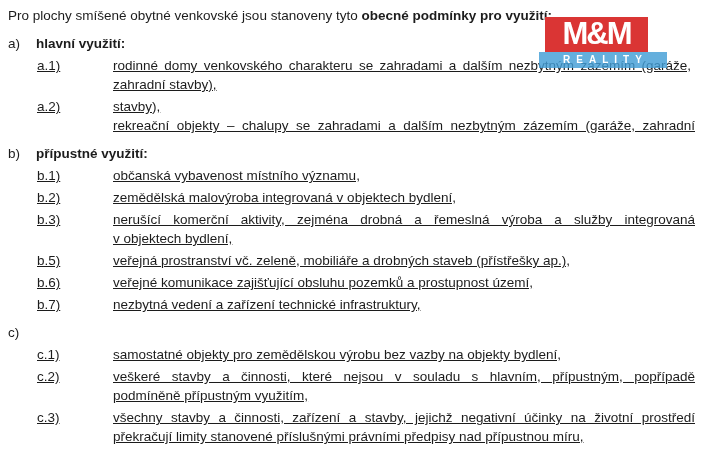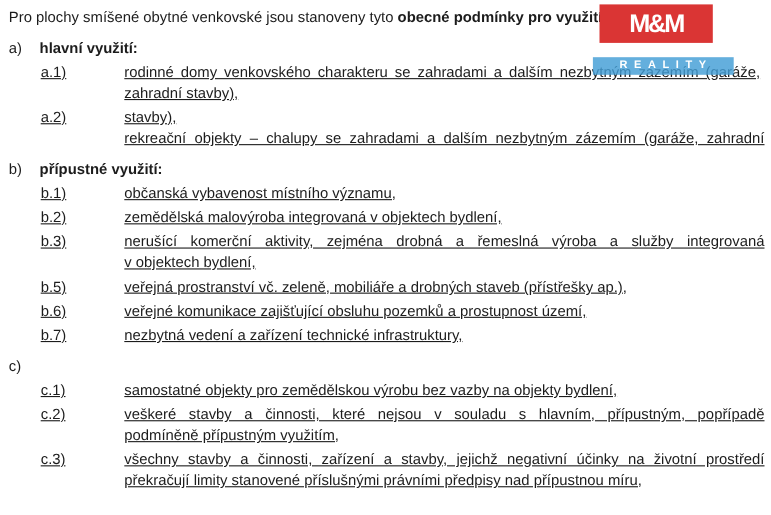--- a/index.html
+++ b/index.html
@@ -44,26 +44,26 @@
   .ln.jn {
     width: 578px;
     text-align: justify;
     text-align-last: justify;
   }
 
   
   .logo { position: absolute; top: 0; left: 0; width: 701px; height: 0; }
   .logo-red {
     position: absolute;
-    left: 545px; top: 4px;
+    left: 545px; top: 17px;
     width: 103px; height: 35px;
     background: #da3534;
     color: #ffffff;
     font-weight: 900;
-    font-size: 23px;
+    font-size: 31px;
     line-height: 34px;
     text-align: center;
     letter-spacing: -2px;
     font-family: "Liberation Sans", sans-serif;
   }
   .logo-blue {
     position: absolute;
     left: 539px; top: 52px;
     width: 128px; height: 16px;
     background: rgba(66, 157, 213, 0.82);

